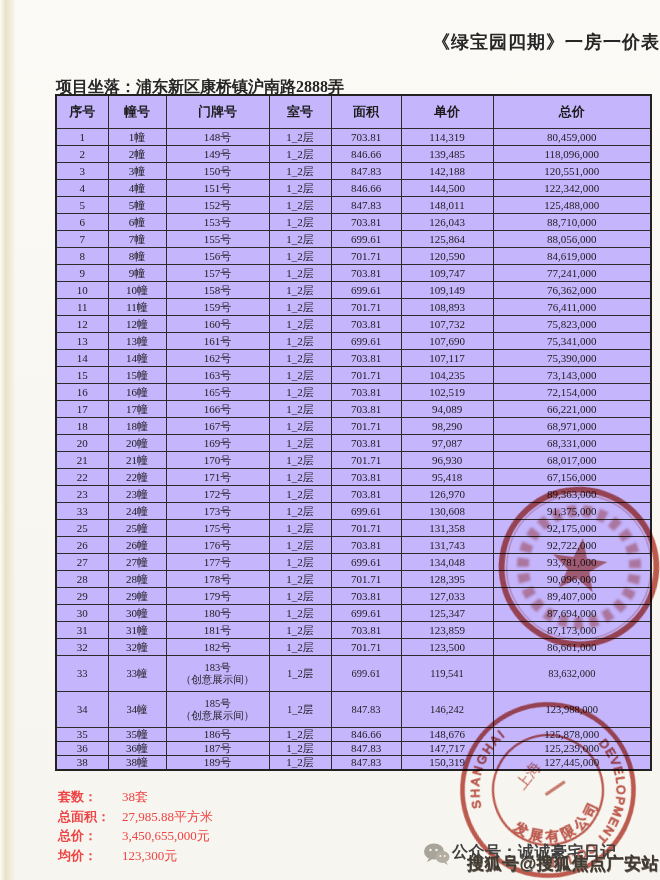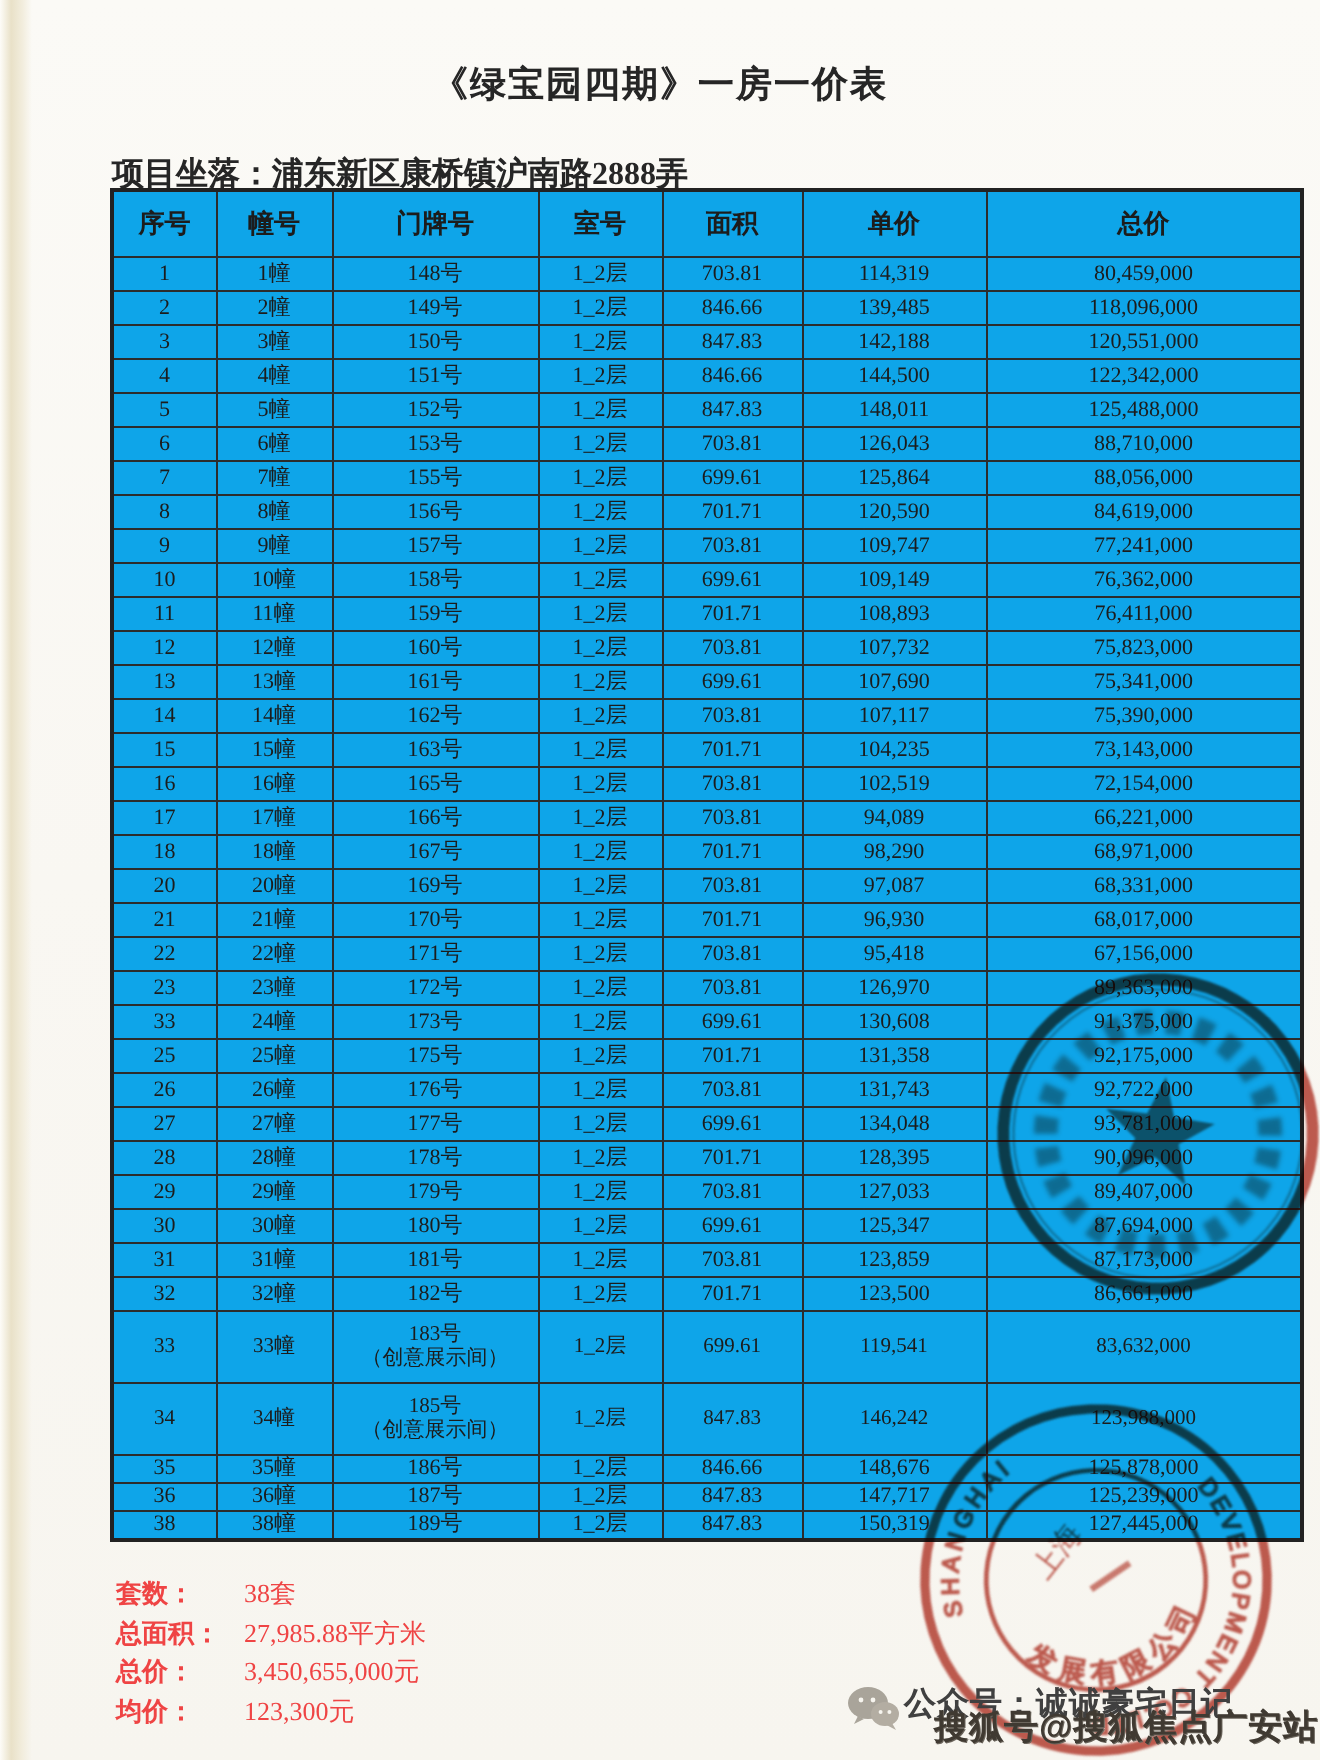--- a/index.html
+++ b/index.html
@@ -11,36 +11,36 @@
   }
   .paper {
     position:absolute; inset:0;
     background:linear-gradient(180deg,#fbfaf6 0%,#f9f7f2 50%,#f7f5ef 100%);
   }
   .edge-left {
     position:absolute; left:0; top:0; bottom:0; width:16px;
     background:linear-gradient(90deg,#fdfcf8 0%,#e9e1c8 35%,#f2eddd 70%,rgba(250,248,243,0) 100%);
   }
   .doc-title {
-    position:absolute; top:30px; left:0; width:660px; text-align:center;
+    position:absolute; top:30px; left:0; width:660px; text-align:right;
     font-family:"Liberation Serif","DejaVu Serif",serif;
     font-size:18px; font-weight:bold; letter-spacing:1px; color:#262626;
   }
   .location-line {
     position:absolute; top:77px; left:56px;
     font-family:"Liberation Serif","DejaVu Serif",serif;
     font-size:16px; font-weight:bold; color:#262626;
   }
   table.price-table {
     position:absolute; left:55px; top:94px; width:595px;
     border-collapse:collapse; table-layout:fixed;
     font-family:"Liberation Serif","DejaVu Serif",serif;
     color:#1c1c1c;
     border:2px solid #222;
-    background:#0ea5e9;
+    background:#c4b5fd;
   }
   table.price-table th {
     height:32px; font-size:13px; font-weight:bold;
     border:1px solid #2c2c2c; padding:0; text-align:center;
     font-family:"Liberation Sans","DejaVu Sans",sans-serif;
   }
   table.price-table td {
     height:16px; font-size:11px; line-height:1.1;
     border:1px solid #2c2c2c; padding:0; text-align:center;
     vertical-align:middle; white-space:pre-line; overflow:hidden;

